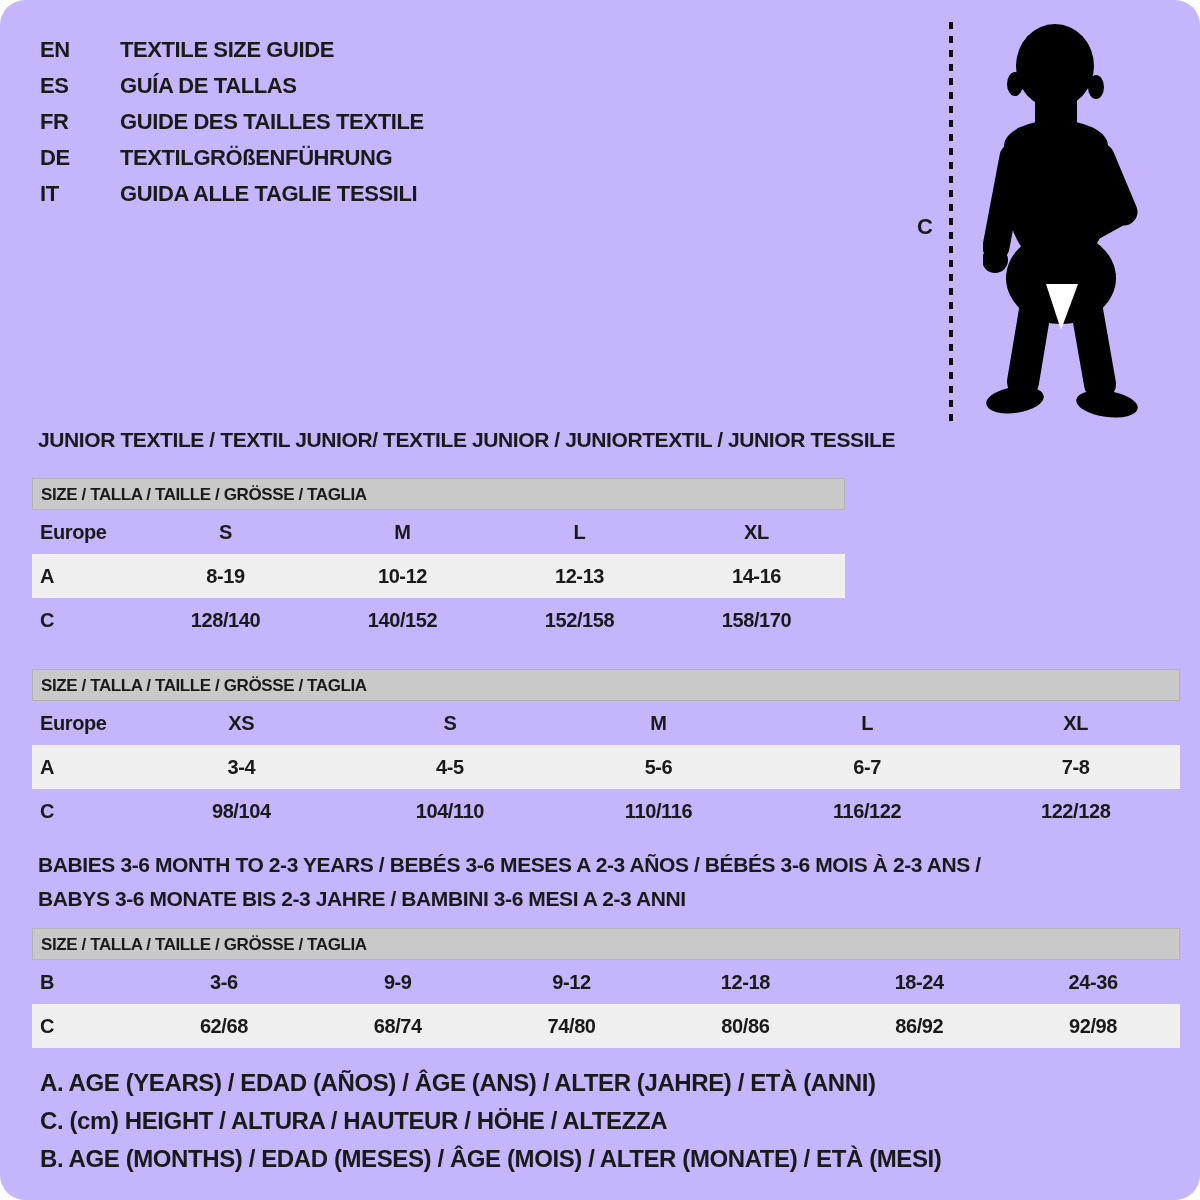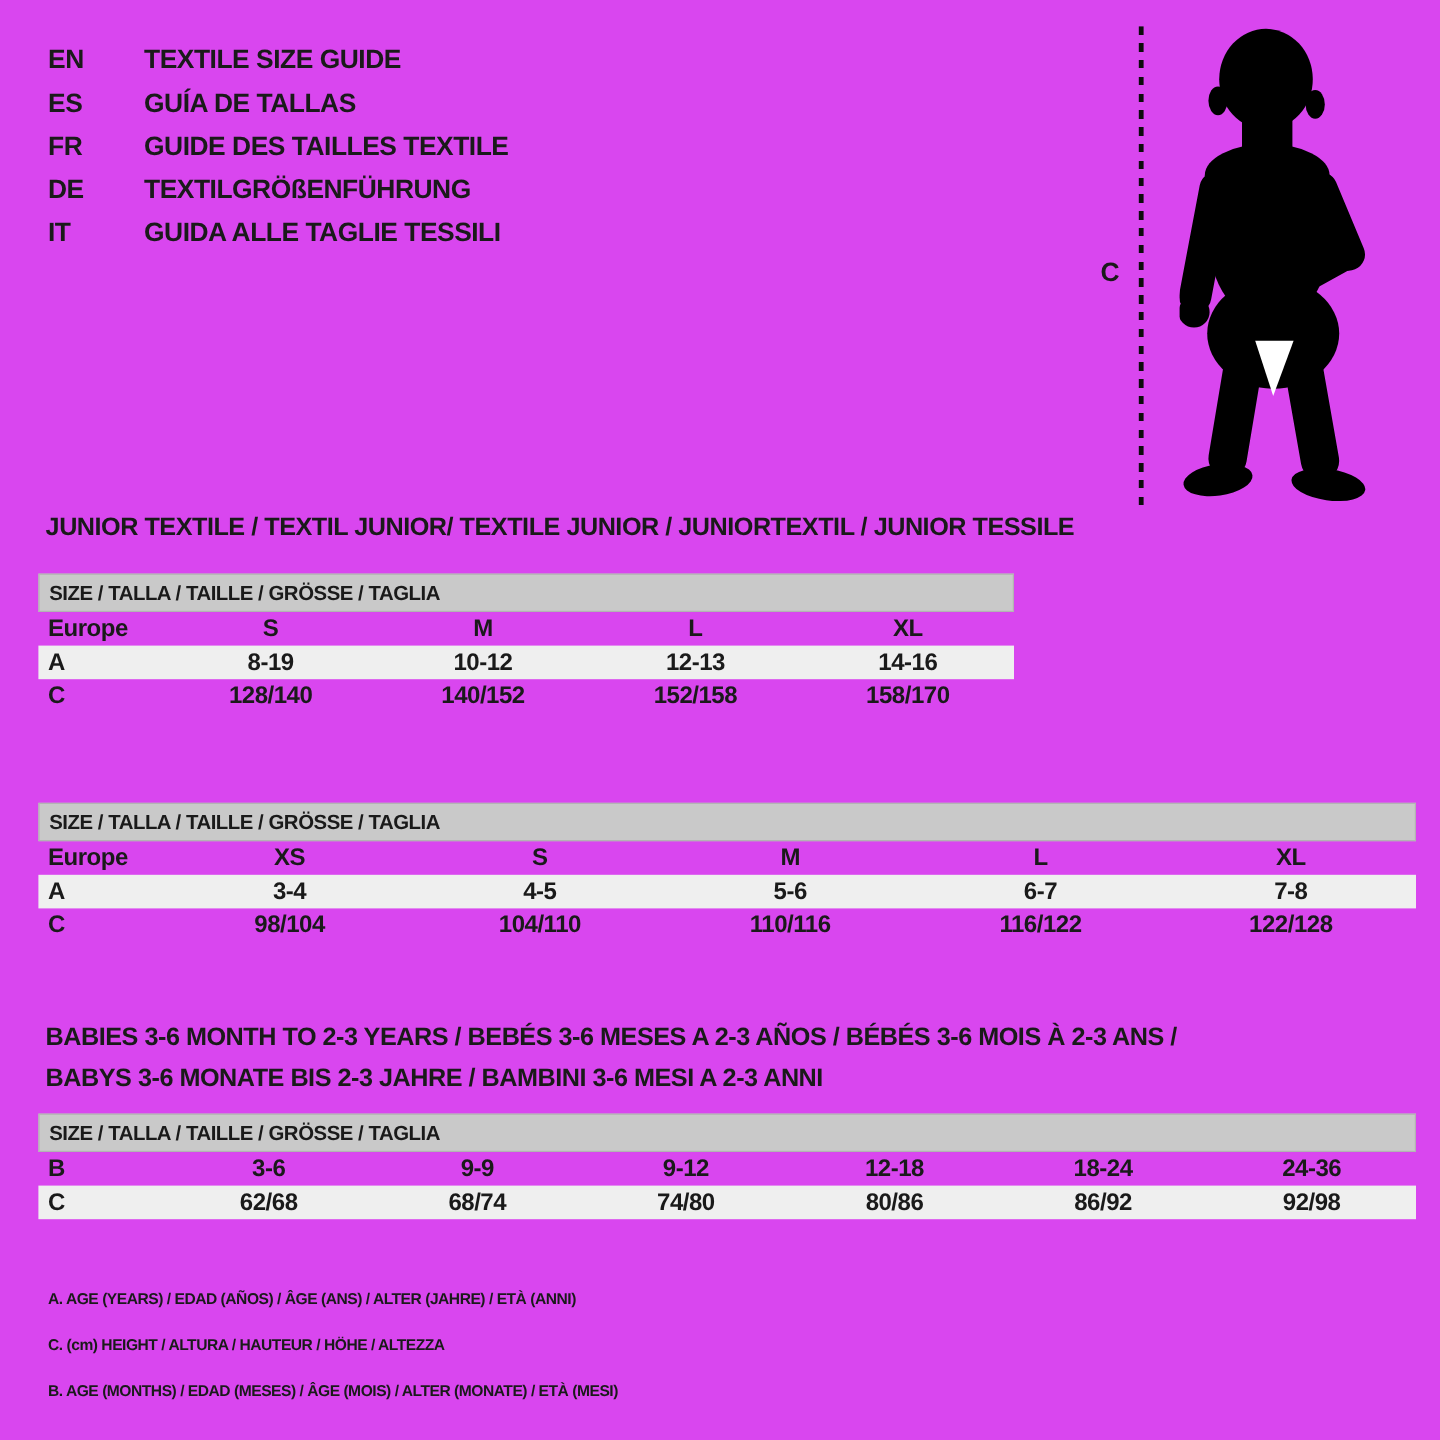--- a/index.html
+++ b/index.html
@@ -2,27 +2,28 @@
 <html><head>
 <meta charset="utf-8">
 <style>
   html, body {
     margin: 0; padding: 0;
     background: #ffffff;
   }
   .page {
     position: relative;
     width: 1200px; height: 1200px;
-    background: #d946ef;
+    background: #c4b5fd;
     overflow: hidden;
     font-family: "Liberation Sans", "DejaVu Sans", sans-serif;
     font-weight: 700;
     color: #1a1a1a;
     font-stretch: condensed;
     letter-spacing: -0.4px;
+    border-radius: 25px;
   }
 
   
   .langs { position: absolute; top: 32px; left: 40px; }
   .lang-row { display: flex; height: 36px; align-items: center; font-size: 22px; }
   .lang-code { width: 80px; flex: 0 0 80px; }
   .lang-label { white-space: nowrap; }
 
   
   .figure { position: absolute; top: 16px; left: 905px; width: 250px; height: 408px; }
@@ -51,28 +52,28 @@
 
   .size-bar {
     height: 32px; line-height: 32px;
     background: #c9c9c9;
     border: 1px solid #b3b3b3;
     box-sizing: border-box;
     padding-left: 8px;
     font-size: 17px;
     white-space: nowrap;
   }
-  .trow { display: flex; height: 28px; align-items: center; font-size: 20px; }
+  .trow { display: flex; height: 44px; align-items: center; font-size: 20px; }
   .trow.shaded { background: #efefef; }
   .cell { flex: 1 1 0; text-align: center; white-space: nowrap; }
   .cell.c0 { flex: 0 0 105px; text-align: left; padding-left: 8px; box-sizing: border-box; }
 
   
   .notes { position: absolute; top: 1064px; left: 40px; }
-  .note-line { height: 38px; line-height: 38px; font-size: 13px; white-space: nowrap; }
+  .note-line { height: 38px; line-height: 38px; font-size: 24px; white-space: nowrap; }
 </style>
 </head>
 <body>
 
 <div class="page">
 
   <div class="langs">
       <div class="lang-row">
         <span class="lang-code">EN</span>
         <span class="lang-label">TEXTILE SIZE GUIDE</span>

